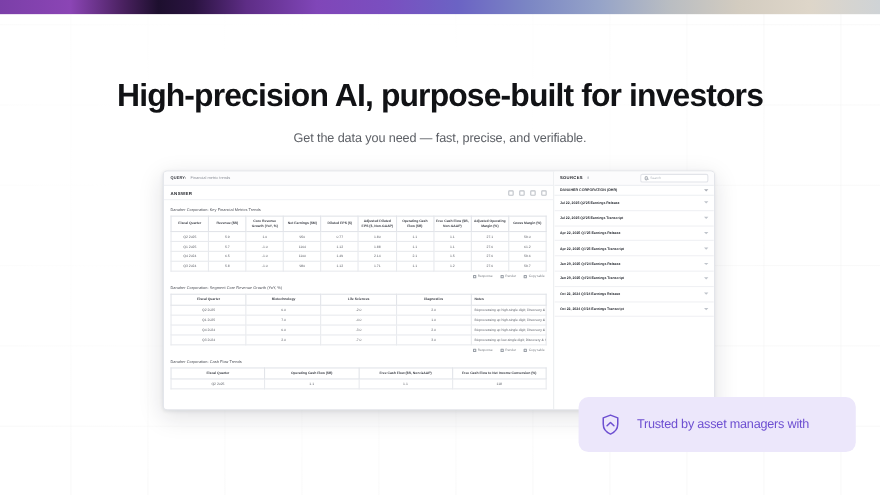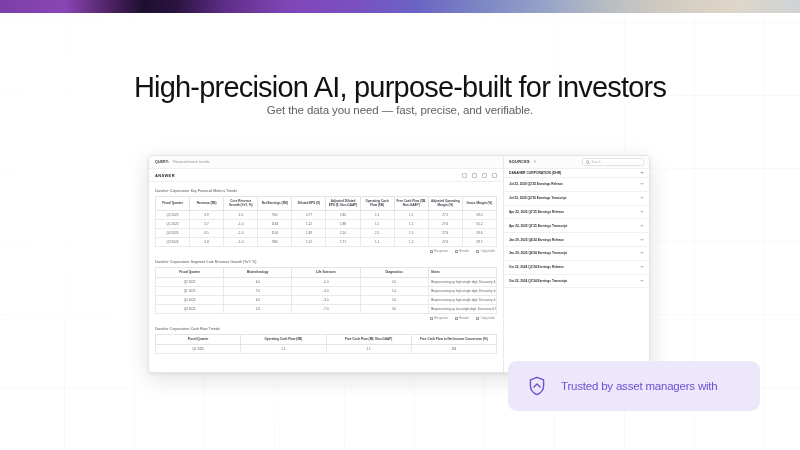--- a/index.html
+++ b/index.html
@@ -33,25 +33,25 @@
   }
   .grid-mask {
     position: absolute; left: 0; top: 13px; width: 800px; height: 437px;
     background: radial-gradient(ellipse 420px 300px at 300px 150px,
                 #fff 0%, #fff 45%, rgba(255,255,255,0.86) 65%, rgba(255,255,255,0.55) 100%);
   }
 
   
   .hero { position: absolute; left: 0; top: 72px; width: 800px; text-align: center; }
   .hero h1 {
-    font-size: 29px; font-weight: 400; letter-spacing: -0.8px;
+    font-size: 29px; font-weight: 700; letter-spacing: -0.8px;
     color: #111215; line-height: 1.1;
   }
   .hero p {
-    margin-top: 0; font-size: 11.5px; color: #5d6066; letter-spacing: -0.1px;
+    margin-top: 16px; font-size: 11.5px; color: #5d6066; letter-spacing: -0.1px;
   }
 
   
   .app-window {
     position: absolute; left: 148px; top: 155px; width: 502px; height: 218px;
     background: #ffffff; border: 1px solid #e3e5ea; border-radius: 4px;
     box-shadow: 0 6px 22px rgba(20,22,40,0.13), 0 1px 3px rgba(20,22,40,0.07);
     display: flex; overflow: hidden;
   }
   .app-main { width: 355px; height: 100%; border-right: 1px solid #e6e8ec;
@@ -122,21 +122,21 @@
   .src-list { flex: 1; overflow: hidden; }
   .src-item {
     height: 13.8px; display: flex; align-items: center; justify-content: space-between;
     padding: 0 5px; border-bottom: 1px solid #f0f1f4;
   }
   .src-item-txt { font-size: 3.2px; color: #2e3138; font-weight: 700; letter-spacing: -0.02px; }
   .src-item .chev { border-top-color: #bfc4cb; }
 
   
   .badge {
-    position: absolute; left: 508px; top: 361px; width: 252px; height: 50px;
+    position: absolute; left: 526px; top: 361px; width: 252px; height: 50px;
     background: #ece7fb; border-radius: 9px;
     display: flex; align-items: center; gap: 13px; padding: 0 18px;
   }
   .badge-icon {
     width: 22px; height: 22px; flex: 0 0 22px;
     display: flex; align-items: center; justify-content: center;
   }
   .badge-txt { line-height: 1.28; }
   .badge-l1 { font-size: 11.5px; color: #6d4fd1; letter-spacing: -0.2px; }
   .badge-l2 { font-size: 12.5px; color: #5b35c9; font-weight: 700; letter-spacing: -0.2px; }

